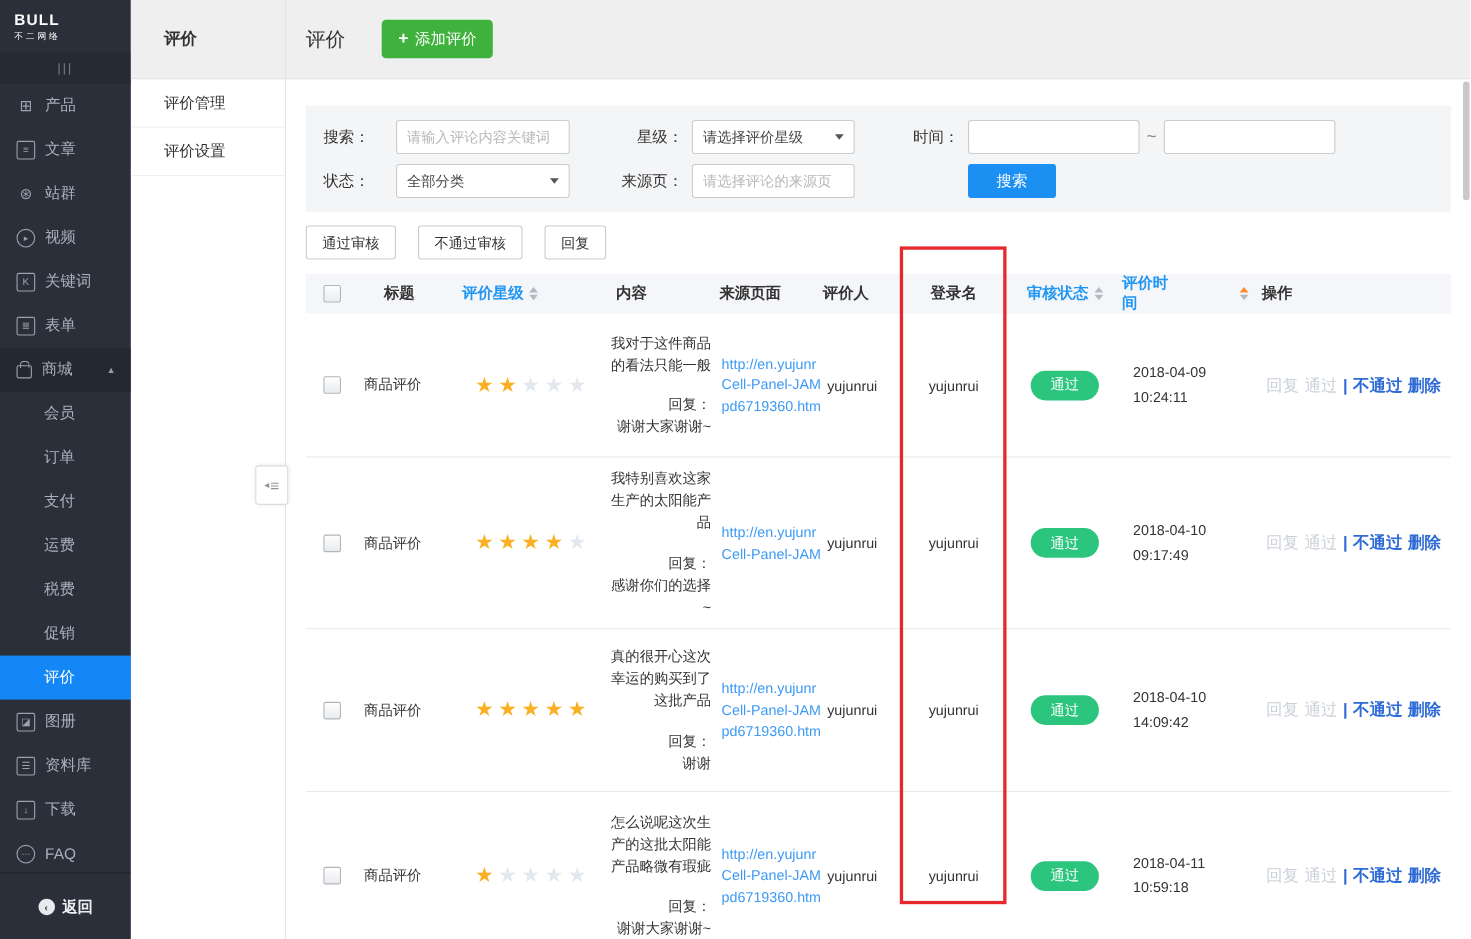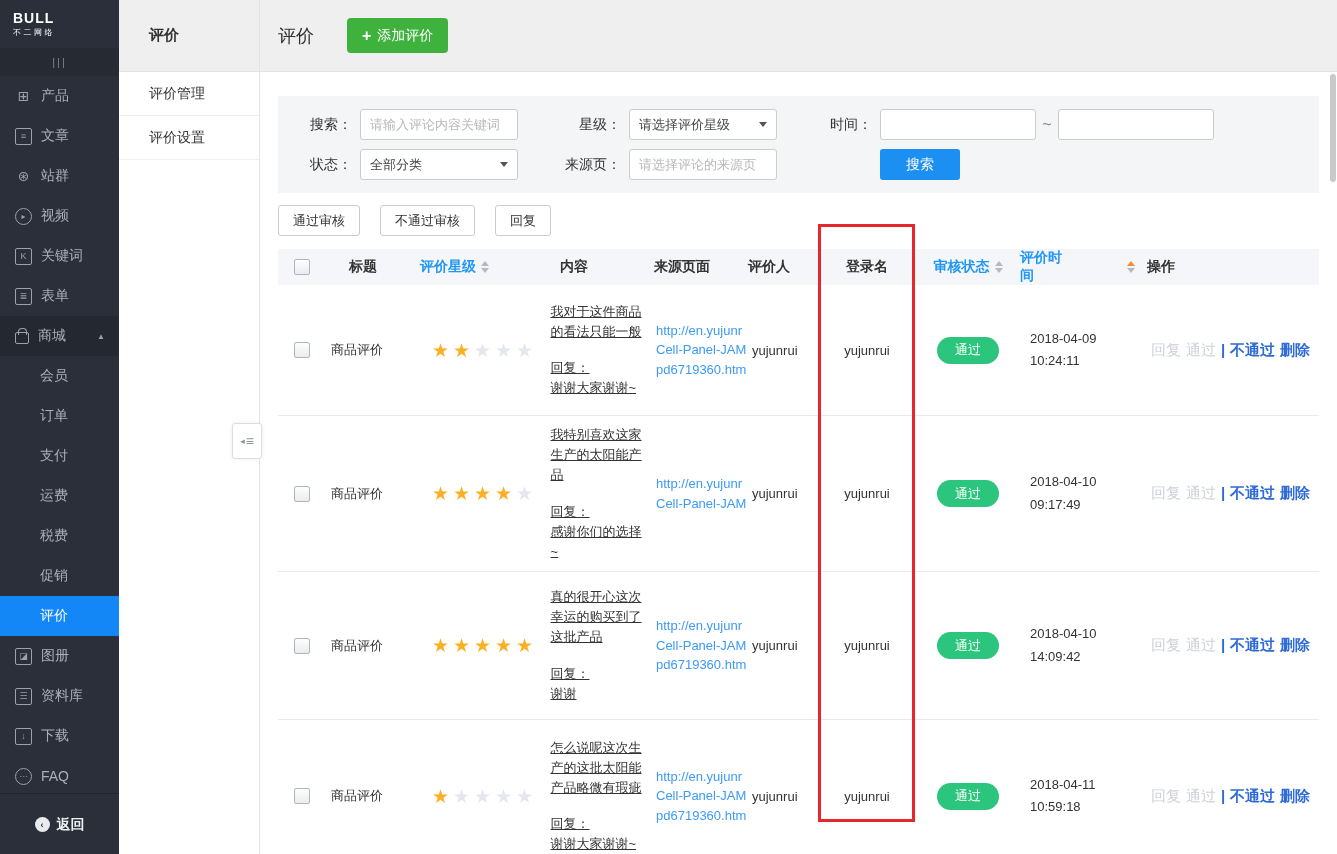--- a/index.html
+++ b/index.html
@@ -34,21 +34,21 @@
   .main-header{height:72px;background:#efefef;border-bottom:1px solid #e3e3e3;box-sizing:border-box;display:flex;align-items:center;padding-left:18px;}
   .page-title{font-size:18px;color:#333;}
   .add-btn{margin-left:33px;background:#3eb23c;color:#fff;border:none;border-radius:4px;font-size:14px;padding:0 15px;height:35px;display:inline-flex;align-items:center;cursor:pointer;font-family:inherit;}
   .add-btn .plus{font-weight:bold;font-size:16px;margin-right:6px;}
   .content{padding:24px 18px 0 18px;}
 
   .filter-panel{background:#f4f5f7;padding:13px 0;width:1041px;}
   .f-row{display:flex;align-items:center;height:31px;}
   .f-row + .f-row{margin-top:9px;}
   .f-label{font-size:14px;color:#333;text-align:right;box-sizing:border-box;padding-right:8px;flex:none;}
-  .w82{width:82px;} .w111{width:111px;} .w103{width:103px;}
+  .w82{width:82px;text-align:center;} .w111{width:111px;} .w103{width:103px;}
   .f-input{height:31px;box-sizing:border-box;border:1px solid #ccc;border-radius:3px;background:#fff;font-size:13px;padding:0 9px;color:#333;font-family:inherit;flex:none;}
   .f-input::placeholder{color:#b8b8b8;}
   .f-select{height:31px;box-sizing:border-box;border:1px solid #ccc;border-radius:3px;background:#fff;font-size:13px;padding:0 9px;color:#444;display:flex;align-items:center;justify-content:space-between;cursor:pointer;flex:none;}
   .caret-down-small{width:0;height:0;border-left:4px solid transparent;border-right:4px solid transparent;border-top:5px solid #555;}
   .tilde{width:22px;text-align:center;color:#888;flex:none;}
   .search-btn{width:80px;height:31px;background:#1b8ff2;color:#fff;border:none;border-radius:3px;font-size:14px;cursor:pointer;font-family:inherit;flex:none;}
 
   .bulk-row{margin-top:12px;display:flex;gap:20px;}
   .bulk-btn{height:31px;padding:0 14px;background:#fff;border:1px solid #ccc;border-radius:3px;font-size:13px;color:#333;cursor:pointer;font-family:inherit;}
 
@@ -60,21 +60,21 @@
   .car-up{width:0;height:0;border-left:4px solid transparent;border-right:4px solid transparent;border-bottom:5px solid #b4bac4;}
   .car-down{width:0;height:0;border-left:4px solid transparent;border-right:4px solid transparent;border-top:5px solid #b4bac4;}
   .car-up.active{border-bottom-color:#ff8a2b;}
 
   .trow{display:flex;align-items:center;border-bottom:1px solid #eaeaea;font-size:13px;color:#333;}
   .td{box-sizing:border-box;}
   .checkbox{display:inline-block;width:14px;height:14px;border:1px solid #b0b5bc;border-radius:2px;background:linear-gradient(#fefefe,#e9ebee);cursor:pointer;vertical-align:middle;}
   .stars{display:inline-flex;gap:4px;font-size:19px;line-height:1;}
   .star{color:#e3e7ee;}
   .star.filled{color:#fbb024;}
-  .content-inner{width:96px;margin:0 auto;text-align:left;line-height:1.55;text-decoration:underline;}
+  .content-inner{width:96px;margin:0 auto;text-align:right;line-height:1.55;}
   .reply-label{margin-top:16px;}
   .source-cell{color:#3d9af5;line-height:1.5;overflow:hidden;white-space:nowrap;text-align:left;}
   .badge{display:inline-flex;align-items:center;justify-content:center;width:62px;height:27px;border-radius:14px;background:#2bc57d;color:#fff;font-size:13px;}
   .time-cell{line-height:1.7;text-align:left;}
   .actions-cell{font-size:15px;white-space:nowrap;text-align:center;}
   .act-disabled{color:#ccd1d9;margin-right:5px;}
   .act-sep{color:#2e6bd6;font-weight:bold;margin-right:5px;}
   .act-enabled{color:#2e6bd6;font-weight:bold;margin-right:5px;cursor:pointer;}
 
   .collapse-btn{position:absolute;left:232px;top:423px;width:30px;height:36px;background:#fff;border:1px solid #ddd;border-radius:3px;display:flex;align-items:center;justify-content:center;color:#8f949c;z-index:30;cursor:pointer;box-shadow:0 0 4px rgba(0,0,0,0.08);font-family:inherit;}

